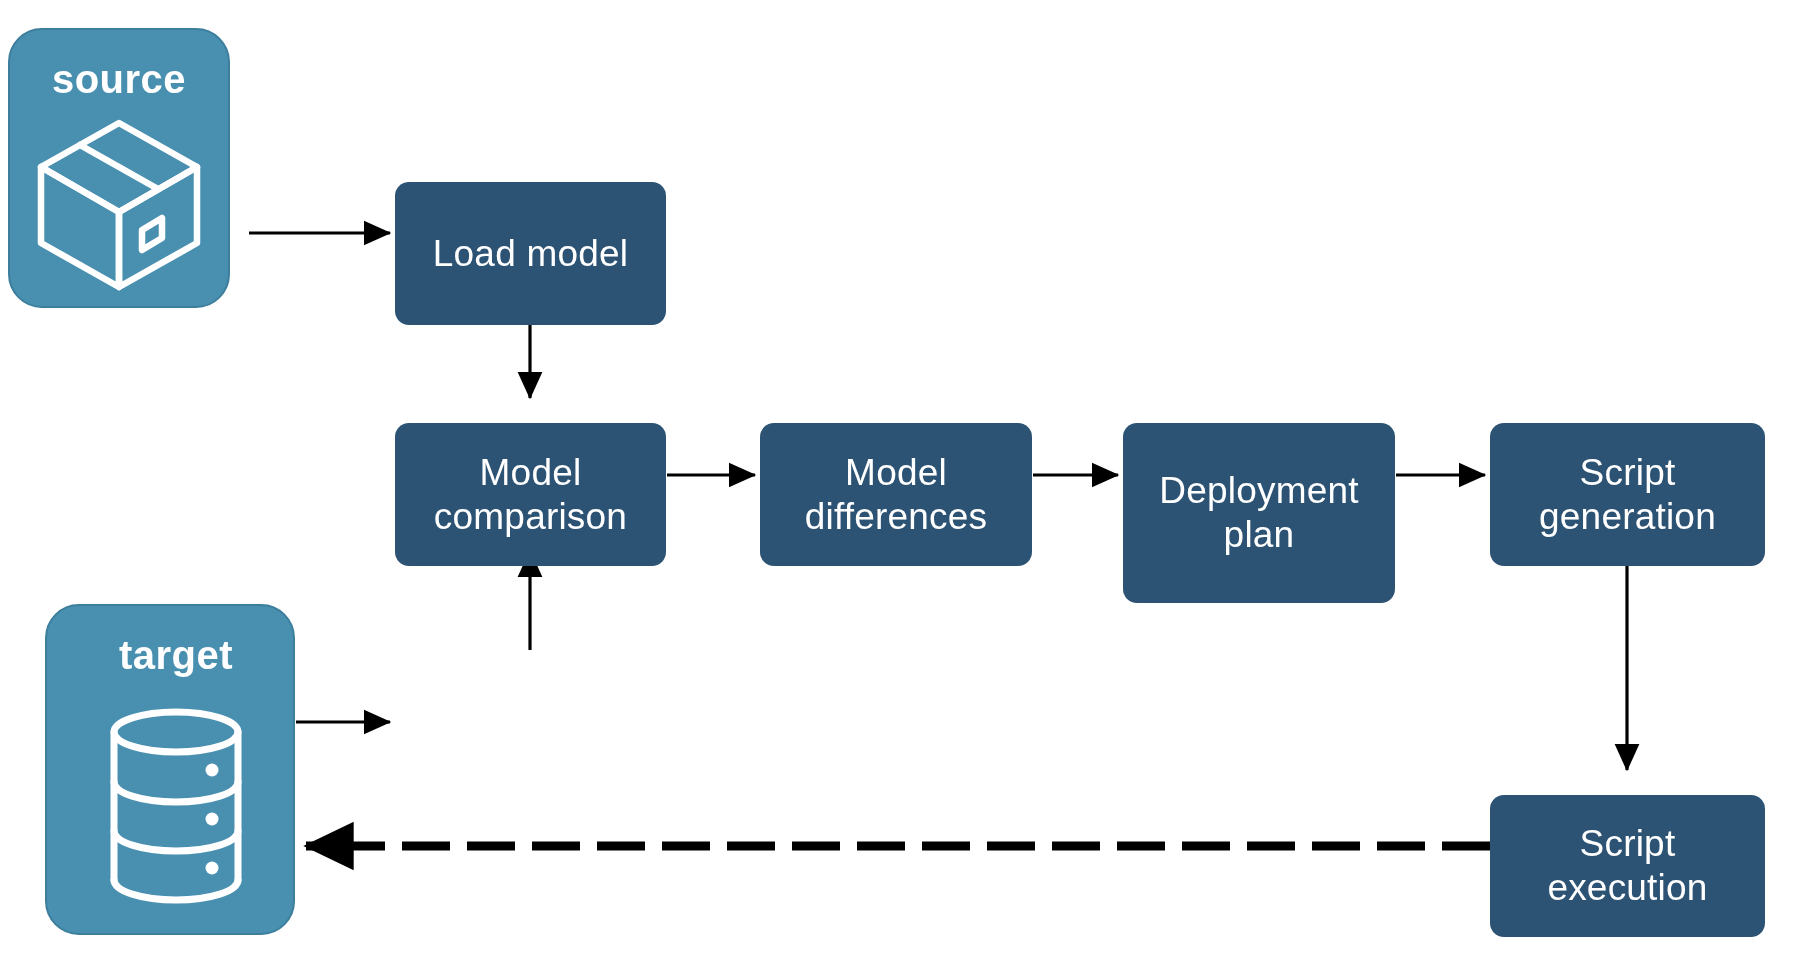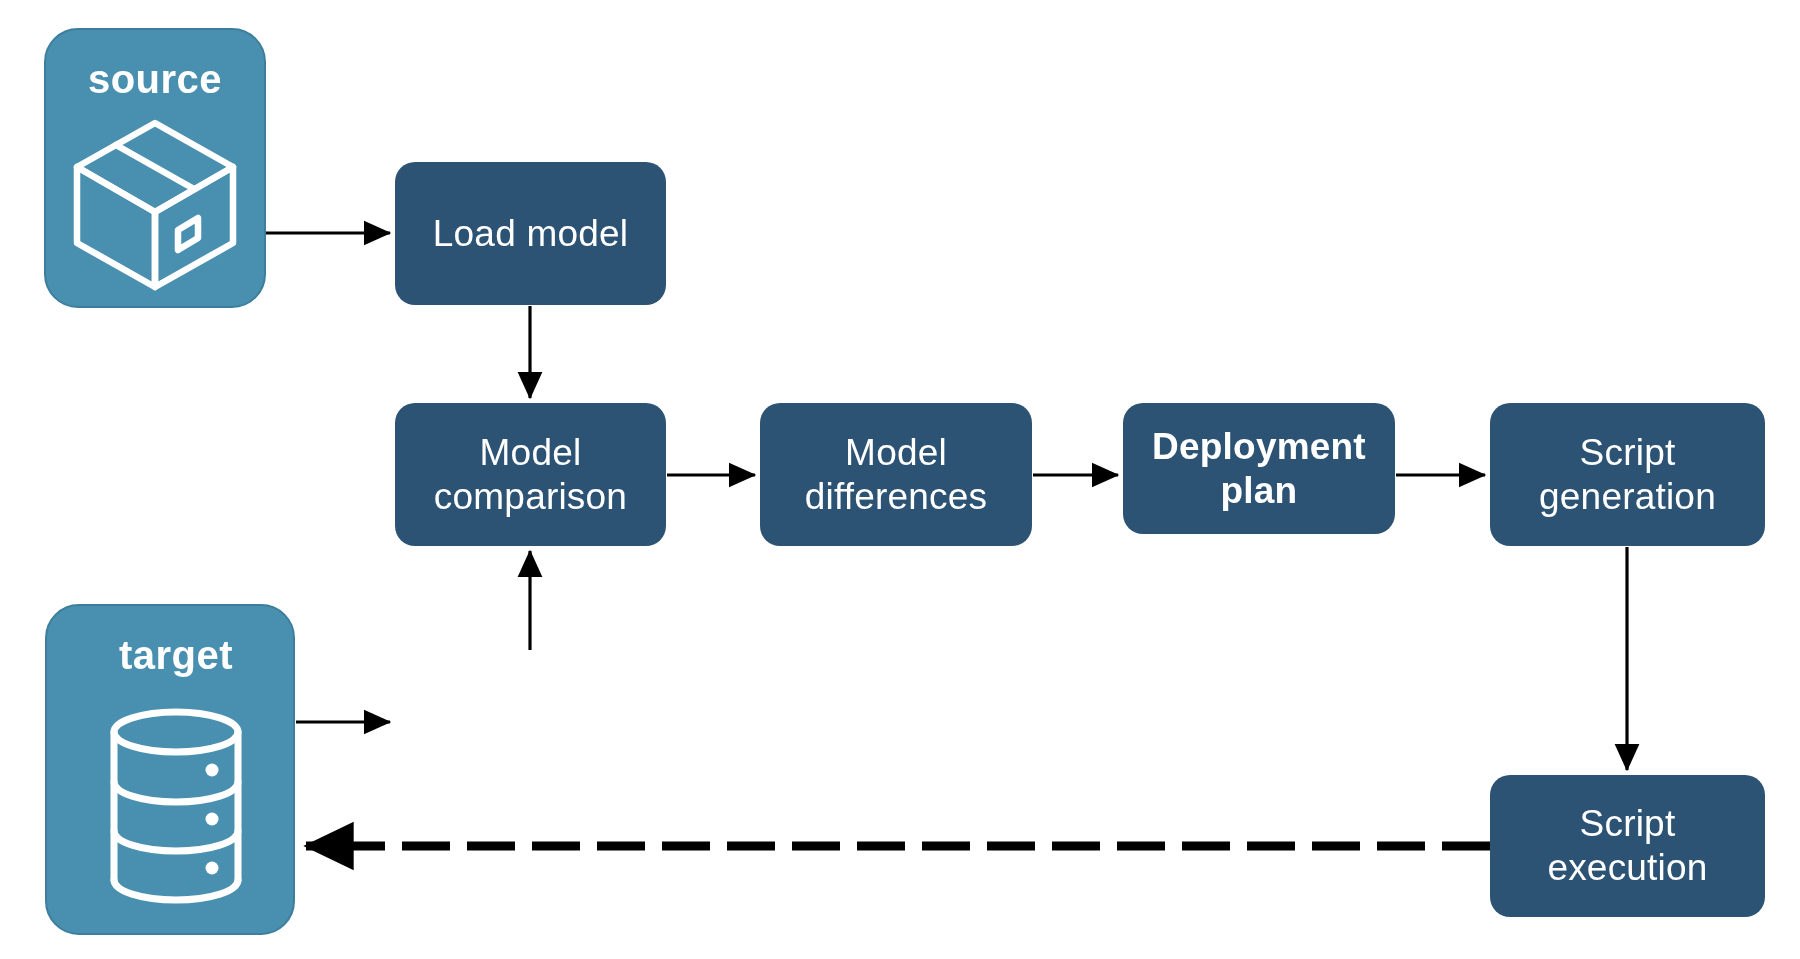--- a/index.html
+++ b/index.html
@@ -22,24 +22,25 @@
     box-sizing: border-box;
     display: flex;
     align-items: center;
     justify-content: center;
     text-align: center;
     color: #ffffff;
     line-height: 1.18;
   }
   .proc {
     background: #2d5374;
-    border-radius: 20px;
+    border-radius: 14px;
     font-size: 37px;
     font-weight: 400;
     letter-spacing: 0.2px;
+    margin-top: 20px;
   }
   .endpoint {
     background: #4990b0;
     border-radius: 34px;
     border: 2px solid #3c7e9c;
     flex-direction: column;
     justify-content: flex-start;
   }
   .endpoint-label {
     font-size: 40px;
@@ -94,21 +95,21 @@
 
     <line x1="1627" y1="547" x2="1627" y2="770" stroke="#000000" stroke-width="3.2" marker-end="url(#arrow)"></line>
 
     <line x1="296" y1="722" x2="390" y2="722" stroke="#000000" stroke-width="3.2" marker-end="url(#arrow)"></line>
 
     <line x1="530" y1="650" x2="530" y2="551" stroke="#000000" stroke-width="3.2" marker-end="url(#arrow)"></line>
 
     <line x1="1490" y1="846" x2="306" y2="846" stroke="#000000" stroke-width="9" stroke-dasharray="48 17" marker-end="url(#arrow-fat)"></line>
   </svg>
 
-  <div class="node endpoint" style="left:44px; top:28px; width:222px; height:280px;">
+  <div class="node endpoint" style="left:8px; top:28px; width:222px; height:280px;">
     <div class="endpoint-label">source</div>
     <div class="endpoint-icon">
       <svg width="170" height="175" viewBox="0 0 170 175" xmlns="http://www.w3.org/2000/svg">
         <g fill="none" stroke="#ffffff" stroke-width="6.5" stroke-linejoin="round" stroke-linecap="round">
 
           <path d="M85,6 L163,50 L85,95 L7,50 Z"></path>
 
           <path d="M7,50 L7,126 L85,170 L85,95 Z"></path>
 
           <path d="M163,50 L163,126 L85,170 L85,95 Z"></path>
@@ -148,21 +149,21 @@
   <div class="node proc" style="left:395px; top:403px; width:271px; height:143px;">
     <span class="node-label">Model
 comparison</span>
   </div>
 
   <div class="node proc" style="left:760px; top:403px; width:272px; height:143px;">
     <span class="node-label">Model
 differences</span>
   </div>
 
-  <div class="node proc" style="left:1123px; top:403px; width:272px; height:131px;font-weight:bold;">
+  <div class="node proc" style="left:1123px; top:403px; width:272px; height:180px;">
     <span class="node-label">Deployment
 plan</span>
   </div>
 
   <div class="node proc" style="left:1490px; top:403px; width:275px; height:143px;">
     <span class="node-label">Script
 generation</span>
   </div>
 
 

